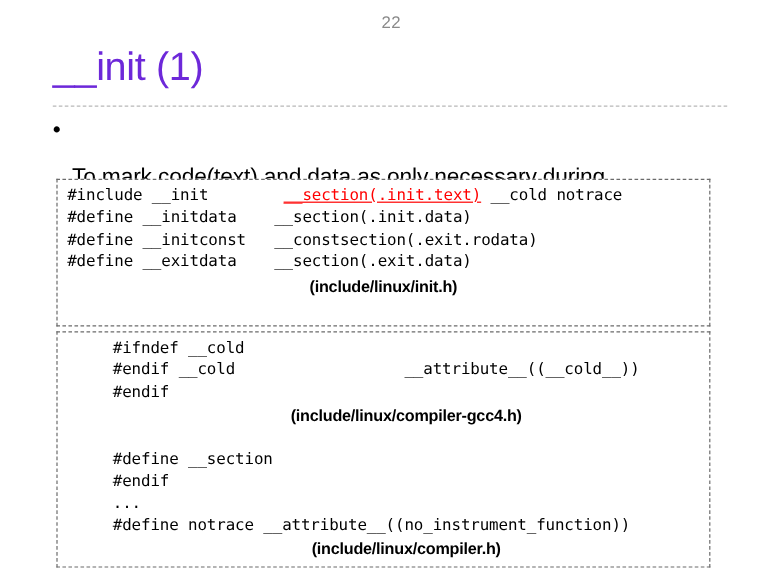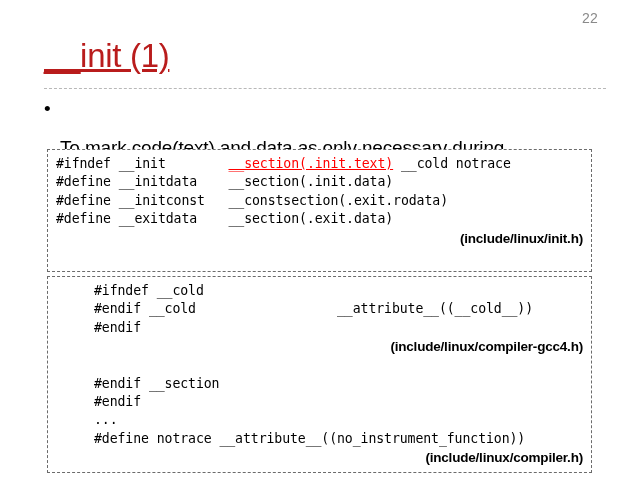--- a/index.html
+++ b/index.html
@@ -16,39 +16,39 @@
     font-family: "Liberation Sans", sans-serif;
     color: #000000;
   }
 
   
   #page-number {
     position: absolute;
     top: 10px;
     left: 0;
     width: 598px;
-    text-align: right;
+    text-align: center;
     font-size: 14px;
     color: #8a8a8a;
     font-family: "Liberation Sans", sans-serif;
     letter-spacing: 0.2px;
+    padding-left: 27px;
   }
 
   
   #title {
     position: absolute;
     top: 36px;
     left: 44px;
     font-size: 33px;
     line-height: 40px;
     font-weight: 400;
-    color: #b91c1c;
+    color: #6d28d9;
     letter-spacing: -0.3px;
     white-space: pre;
-    text-decoration: underline;
   }
 
   
   #title-divider {
     position: absolute;
     top: 88px;
     left: 44px;
     width: 562px;
     height: 0;
     border-top: 1px dashed #b8b8b8;
@@ -105,21 +105,21 @@
 
   .code-line.blank {
     height: 18.4px;
   }
 
   .file-label {
     font-family: "Liberation Sans", sans-serif;
     font-size: 13.5px;
     line-height: 19px;
     font-weight: bold;
-    text-align: right;
+    text-align: center;
     color: #000000;
     padding-right: 2px;
     letter-spacing: -0.2px;
   }
 </style>
 </head>
 <body>
 
 <div id="slide">
 
@@ -131,21 +131,21 @@
 
   <div id="bullet-block">
     <div class="bullet-row">
       <span class="bullet-dot">•</span>
       <span class="bullet-text">To mark code(text) and data as only necessary during initialization</span>
     </div>
   </div>
 
   <div class="code-box" id="code-box-1">
 
-    <div class="code-line"><span>#ifndef __init        </span><span class="seg-red">__section(.init.text)</span><span> __cold notrace</span></div>
+    <div class="code-line"><span>#include __init        </span><span class="seg-red">__section(.init.text)</span><span> __cold notrace</span></div>
 
     <div class="code-line">#define __initdata    __section(.init.data)</div>
 
     <div class="code-line">#define __initconst   __constsection(.exit.rodata)</div>
 
     <div class="code-line">#define __exitdata    __section(.exit.data)</div>
 
 
     <div class="file-label">(include/linux/init.h)</div>
   </div>
@@ -153,21 +153,21 @@
   <div class="code-box" id="code-box-2">
 
     <div class="code-line">#ifndef __cold</div>
     <div class="code-line">#endif __cold                  __attribute__((__cold__))</div>
     <div class="code-line">#endif</div>
 
     <div class="file-label">(include/linux/compiler-gcc4.h)</div>
 
     <div class="code-line blank"></div>
 
-    <div class="code-line">#endif __section</div>
+    <div class="code-line">#define __section</div>
     <div class="code-line">#endif</div>
     <div class="code-line">...</div>
     <div class="code-line">#define notrace __attribute__((no_instrument_function))</div>
 
     <div class="file-label">(include/linux/compiler.h)</div>
   </div>
 
 </div>
 
 </body></html>

